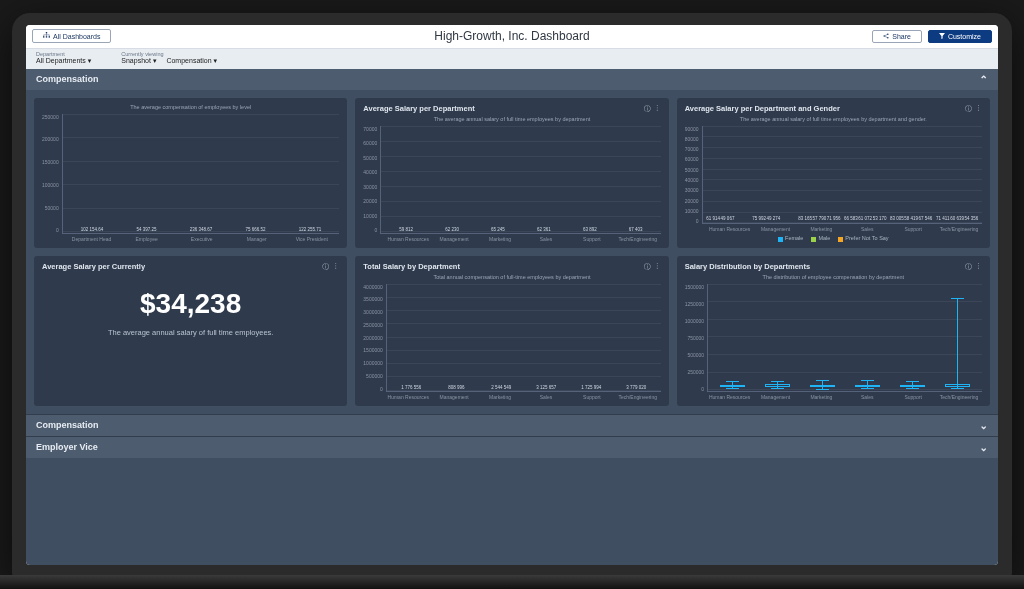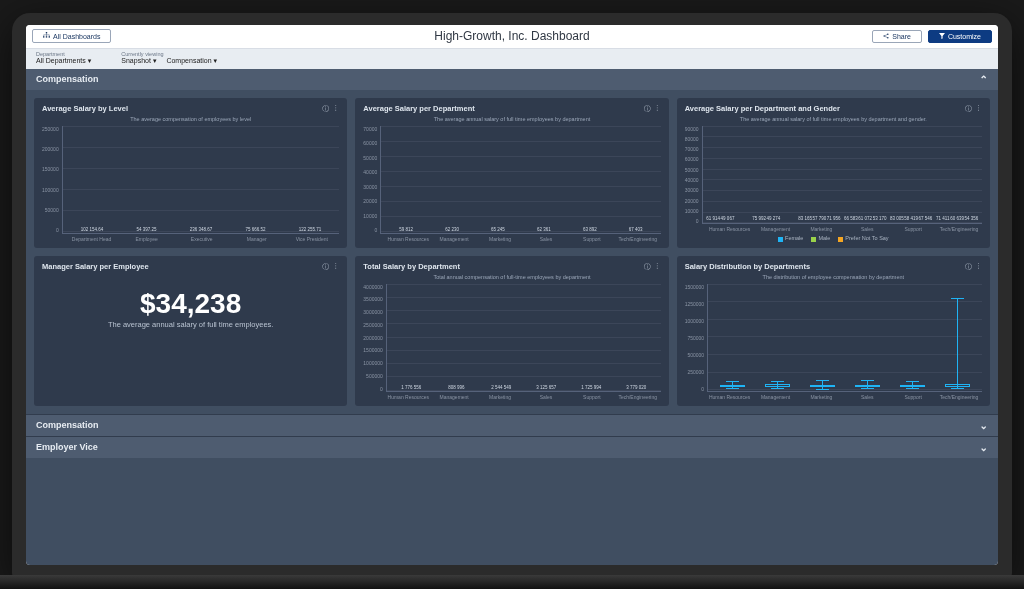--- a/index.html
+++ b/index.html
@@ -46,21 +46,21 @@
 .multi .bar-label { position: absolute; top: -7px; left: 50%; transform: translateX(-50%); }
 .multi .bar { position: relative; }
 
 .legend { display: flex; gap: 8px; justify-content: center; font-size: 5.5px; color: #aab4c2; margin-top: 3px; }
 .legend span::before { content:""; display:inline-block; width:5px; height:5px; margin-right:2px; vertical-align:middle; }
 .lg-female::before { background:#1fb4f5; }
 .lg-male::before { background:#9ad24a; }
 .lg-pnt::before { background:#f5a623; }
 
 .big-num { font-size: 28px; font-weight: 700; color: #fff; text-align: center; margin-top: 14px; }
-.big-desc { font-size: 7.5px; color: #b8c2d0; text-align: center; }
+.big-desc { font-size: 7.5px; color: #b8c2d0; text-align: center; margin-top: 8px; }
 
 .box-col { flex: 1; position: relative; height: 100%; }
 .box { position: absolute; left: 20%; right: 20%; border: 1px solid #1fb4f5; height: 8px; }
 .whisker { position: absolute; left: 48%; right: 48%; border-left: 1px solid #1fb4f5; }
 .wbar { position: absolute; left: 35%; right: 35%; border-top: 1px solid #1fb4f5; height: 0; }
 
 .section-collapsed { border-top: 1px solid #313c4d; }
 </style>
 </head>
 <body>
@@ -133,27 +133,20 @@
     <div class="dash-body">
 
       <div class="section-header">
         <span>Compensation</span>
         <span class="chev">⌃</span>
       </div>
 
       <div class="section-body">
 
         <div class="card">
-          <div class="card-head">
-            <span class="card-title">Average Salary by Level</span>
-            <span class="card-icons">
-              <span>ⓘ</span>
-              <span>⋮</span>
-            </span>
-          </div>
           <div class="card-sub">The average compensation of employees by level</div>
           <div class="chart-area">
               <div class="axis-row">
                 <div class="y-axis">
                   <span>250000</span>
                   <span>200000</span>
                   <span>150000</span>
                   <span>100000</span>
                   <span>50000</span>
                   <span>0</span>
@@ -379,21 +372,21 @@
               <div class="legend">
                 <span class="lg-female">Female</span>
                 <span class="lg-male">Male</span>
                 <span class="lg-pnt">Prefer Not To Say</span>
               </div>
             </div>
         </div>
 
         <div class="card">
           <div class="card-head">
-            <span class="card-title">Manager Salary per Employee</span>
+            <span class="card-title">Average Salary per Currently</span>
             <span class="card-icons">
               <span>ⓘ</span>
               <span>⋮</span>
             </span>
           </div>
           <div class="big-num">$34,238</div>
           <div class="big-desc">The average annual salary of full time employees.</div>
         </div>
 
         <div class="card">

